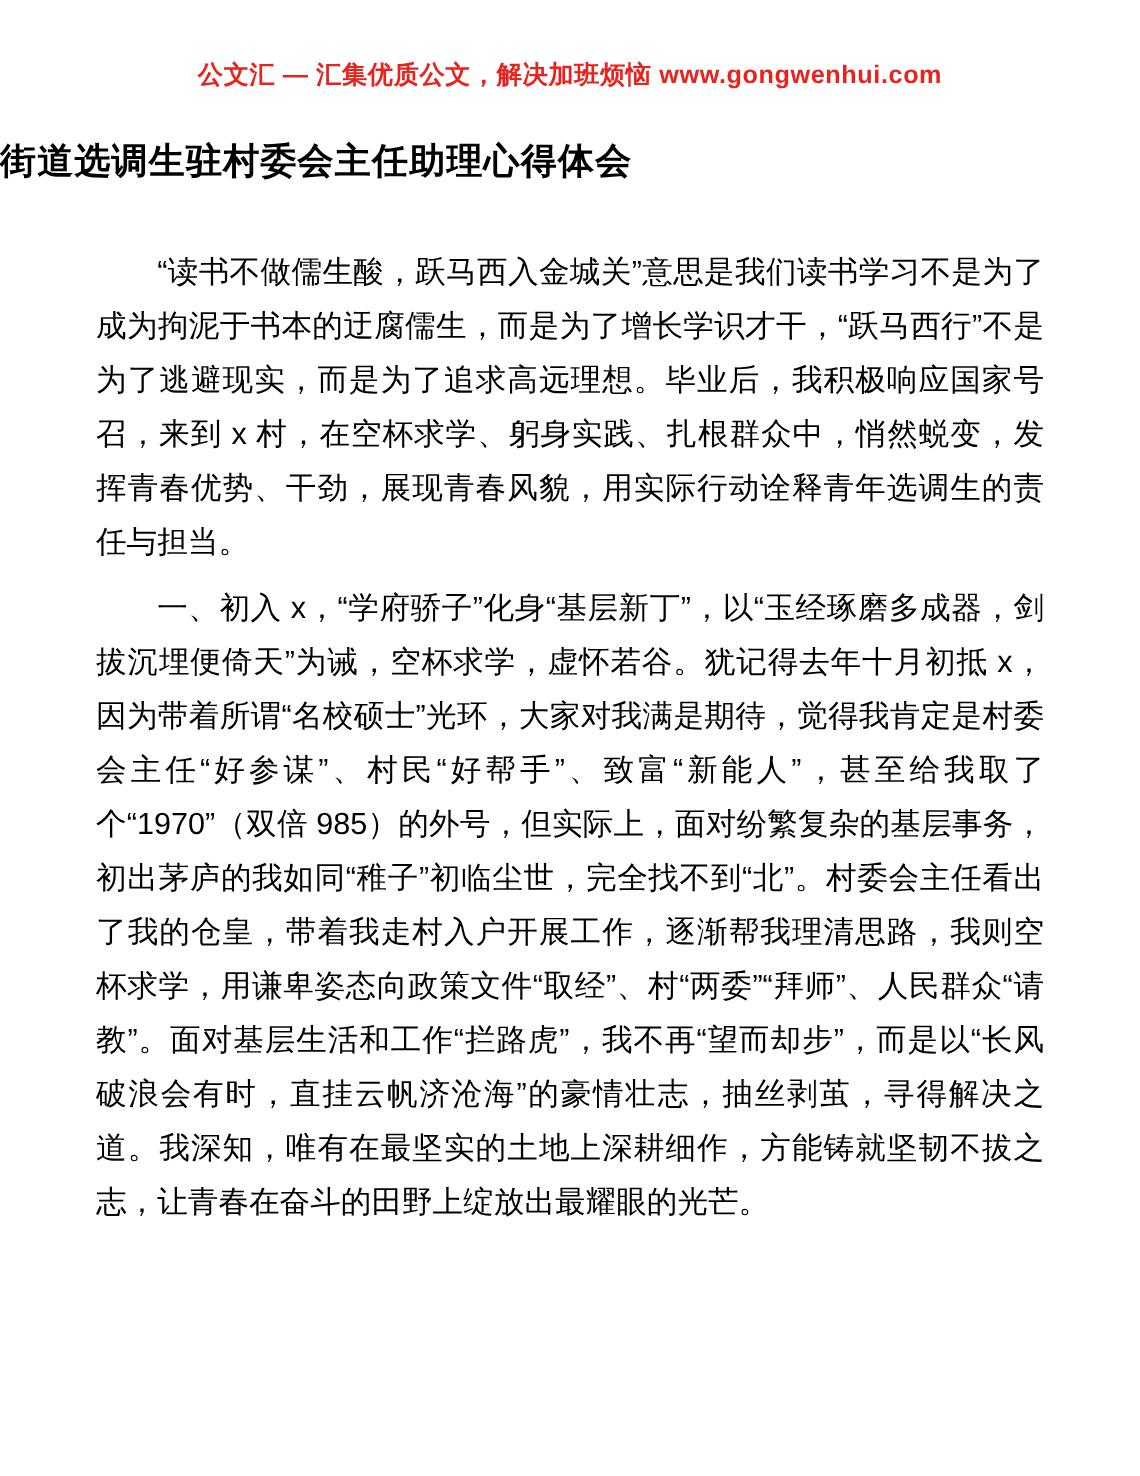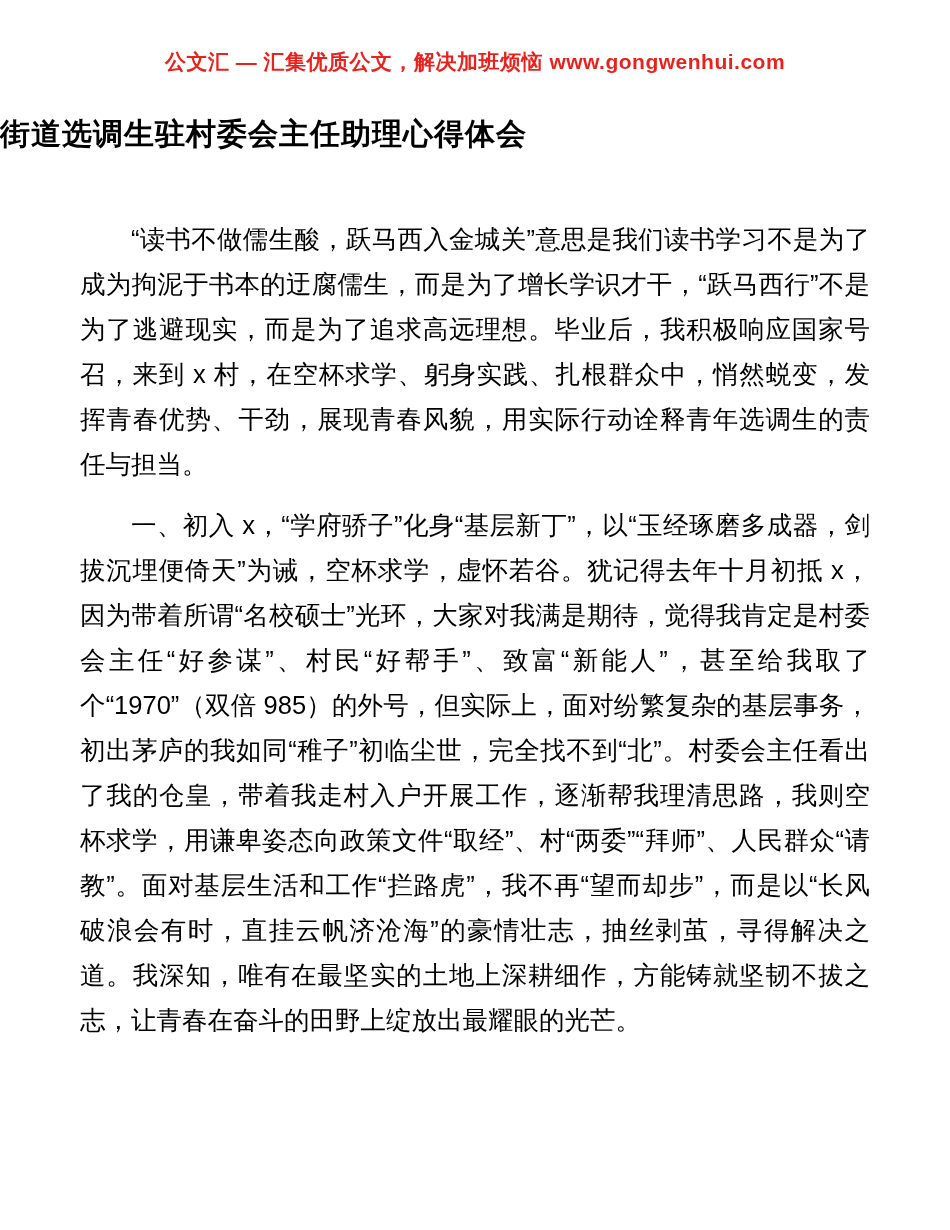--- a/index.html
+++ b/index.html
@@ -45,21 +45,21 @@
     width: 790px;
     padding-top: 26px;
   }
   .para {
     font-family: "Liberation Sans", sans-serif;
     font-size: 25.5px;
     line-height: 45px;
     text-align: justify;
     text-justify: inter-ideograph;
     text-indent: 2em;
-    margin: 16px 0 10px 0;
+    margin: 4px 0 10px 0;
     color: #000000;
   }
 </style>
 </head>
 <body>
 
 <div class="page">
 
   <div class="watermark">公文汇 — 汇集优质公文，解决加班烦恼 www.gongwenhui.com</div>
 

